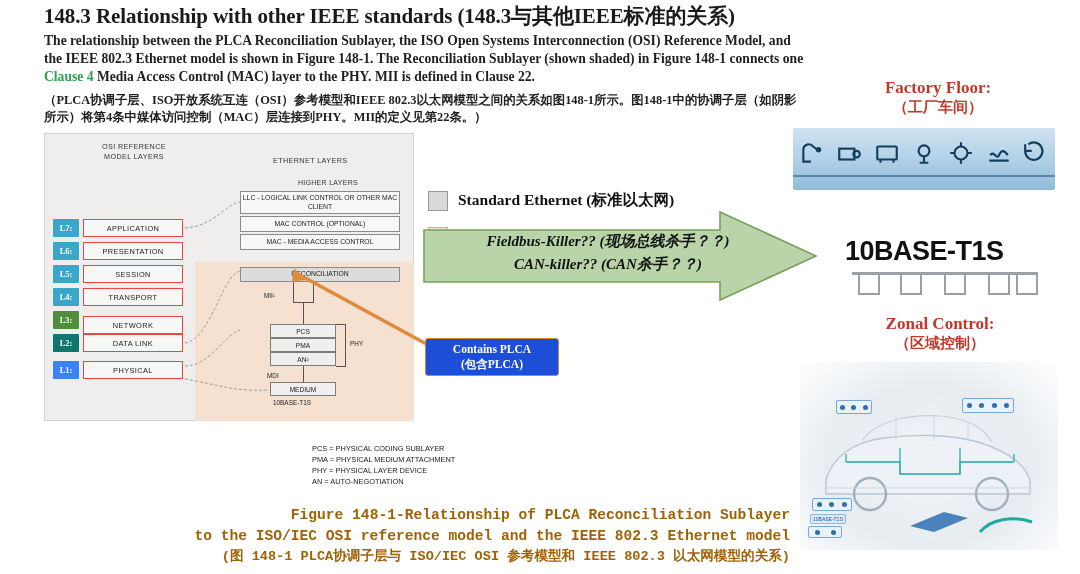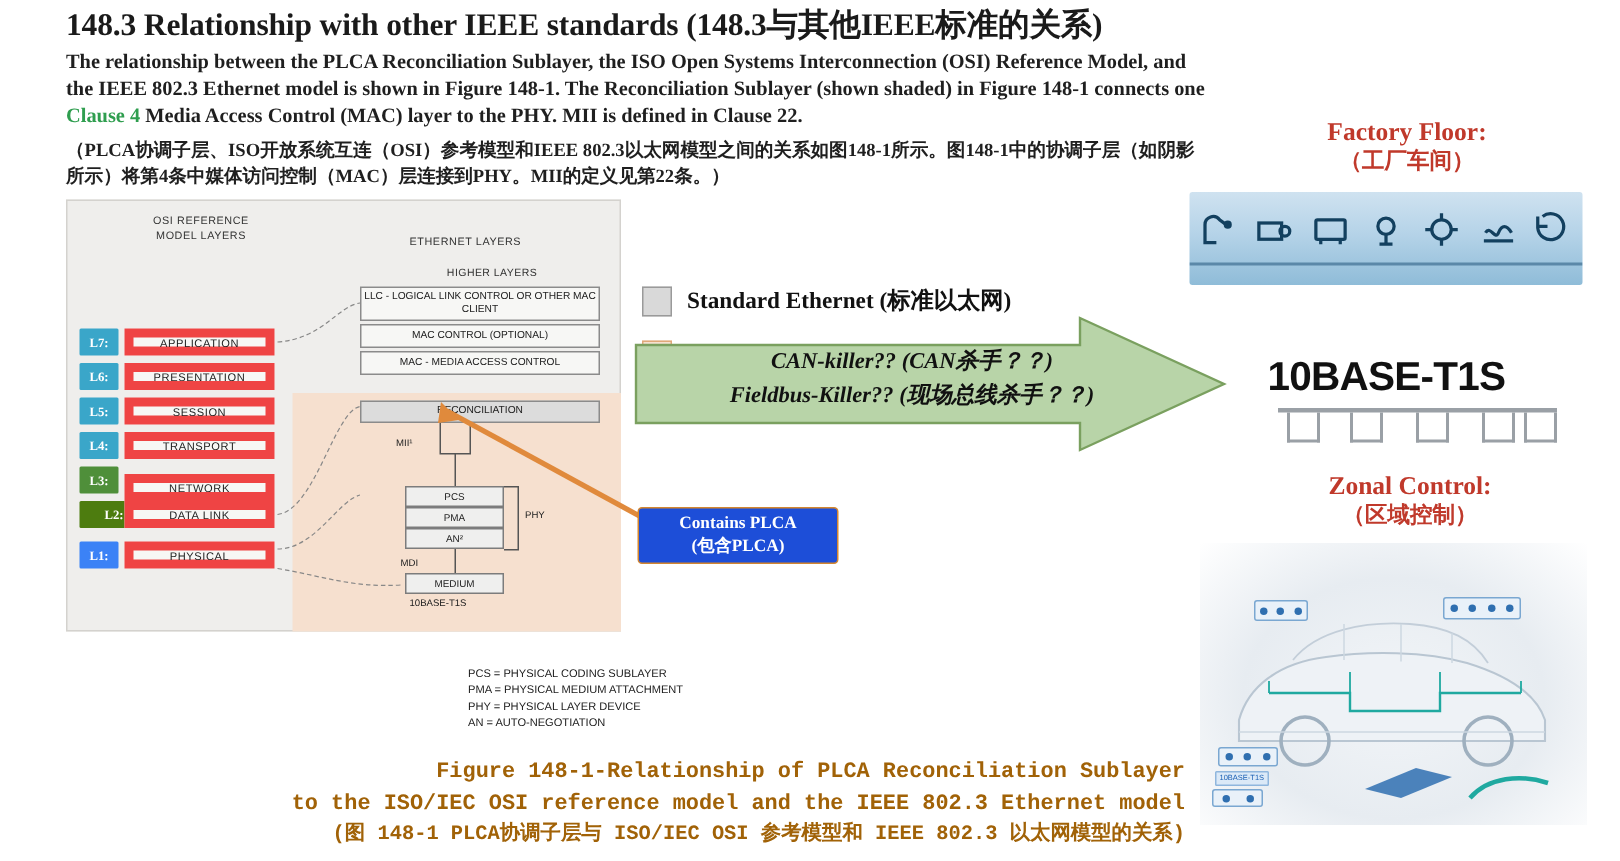--- a/index.html
+++ b/index.html
@@ -112,21 +112,21 @@
     justify-content: center;
     border-radius: 1px;
     font-family: Liberation Serif, serif;
   }
   .layer-box {
     position: absolute;
     left: 38px;
     width: 100px;
     height: 18px;
     background: #f7f7f5;
-    border: 6px solid #ef4444;
+    border: 1px solid #ef4444;
     font-size: 7.4px;
     color: #222;
     display: flex;
     align-items: center;
     justify-content: center;
     letter-spacing: .4px;
     box-sizing: border-box;
   }
   .eth-box {
     position: absolute;
@@ -421,21 +421,21 @@
 LAYERS</div>
     <div class="fig-eth-title">ETHERNET
 LAYERS</div>
     <div class="fig-higher">HIGHER LAYERS</div>
 
     <div class="layer-tag" style="top:85px;background:#3aa6c9;">L7:</div>
     <div class="layer-tag" style="top:108px;background:#3aa6c9;">L6:</div>
     <div class="layer-tag" style="top:131px;background:#3aa6c9;">L5:</div>
     <div class="layer-tag" style="top:154px;background:#3aa6c9;">L4:</div>
     <div class="layer-tag" style="top:177px;background:#4f8f3a;">L3:</div>
-    <div class="layer-tag" style="top:200px;background:#4d7c0f;padding-left:10px;">L2:</div>
+    <div class="layer-tag" style="top:200px;background:#0f766e;">L2:</div>
     <div class="layer-tag" style="top:227px;background:#3b82f6;">L1:</div>
 
     <div class="layer-box" style="top:85px;">APPLICATION</div>
     <div class="layer-box" style="top:108px;">PRESENTATION</div>
     <div class="layer-box" style="top:131px;">SESSION</div>
     <div class="layer-box" style="top:154px;">TRANSPORT</div>
     <div class="layer-box" style="top:182px;">NETWORK</div>
     <div class="layer-box" style="top:200px;">DATA LINK</div>
     <div class="layer-box" style="top:227px;">PHYSICAL</div>
 
@@ -485,22 +485,22 @@
   <div class="keyrow" style="left:428px;top:181px;">
     <span class="key-swatch" style="background:#f6e0cf;border-color:#e0a878;"></span>
     <span class="key-label">10BASE-T1S</span>
   </div>
 
   <div class="arrowwrap">
     <svg width="400" height="96" viewBox="0 0 400 96">
       <path d="M4,22 L300,22 L300,4 L396,48 L300,92 L300,74 L4,74 Z" fill="#b8d4a8" stroke="#7aa05f" stroke-width="1.6"></path>
     </svg>
     <div class="arrowtext">
+      <div>Fieldbus-Killer?? (现场总线杀手？？)</div>
       <div>CAN-killer?? (CAN杀手？？)</div>
-      <div>Fieldbus-Killer?? (现场总线杀手？？)</div>
     </div>
   </div>
 
   <svg class="callout-line" viewBox="0 0 150 86">
     <path d="M6,6 L138,78" stroke="#e08a3c" stroke-width="3.5" fill="none"></path>
     <path d="M2,0 L14,12 L0,14 Z" fill="#e08a3c"></path>
   </svg>
   <div class="callout">
     <div>Contains PLCA</div>
     <div>(包含PLCA)</div>

